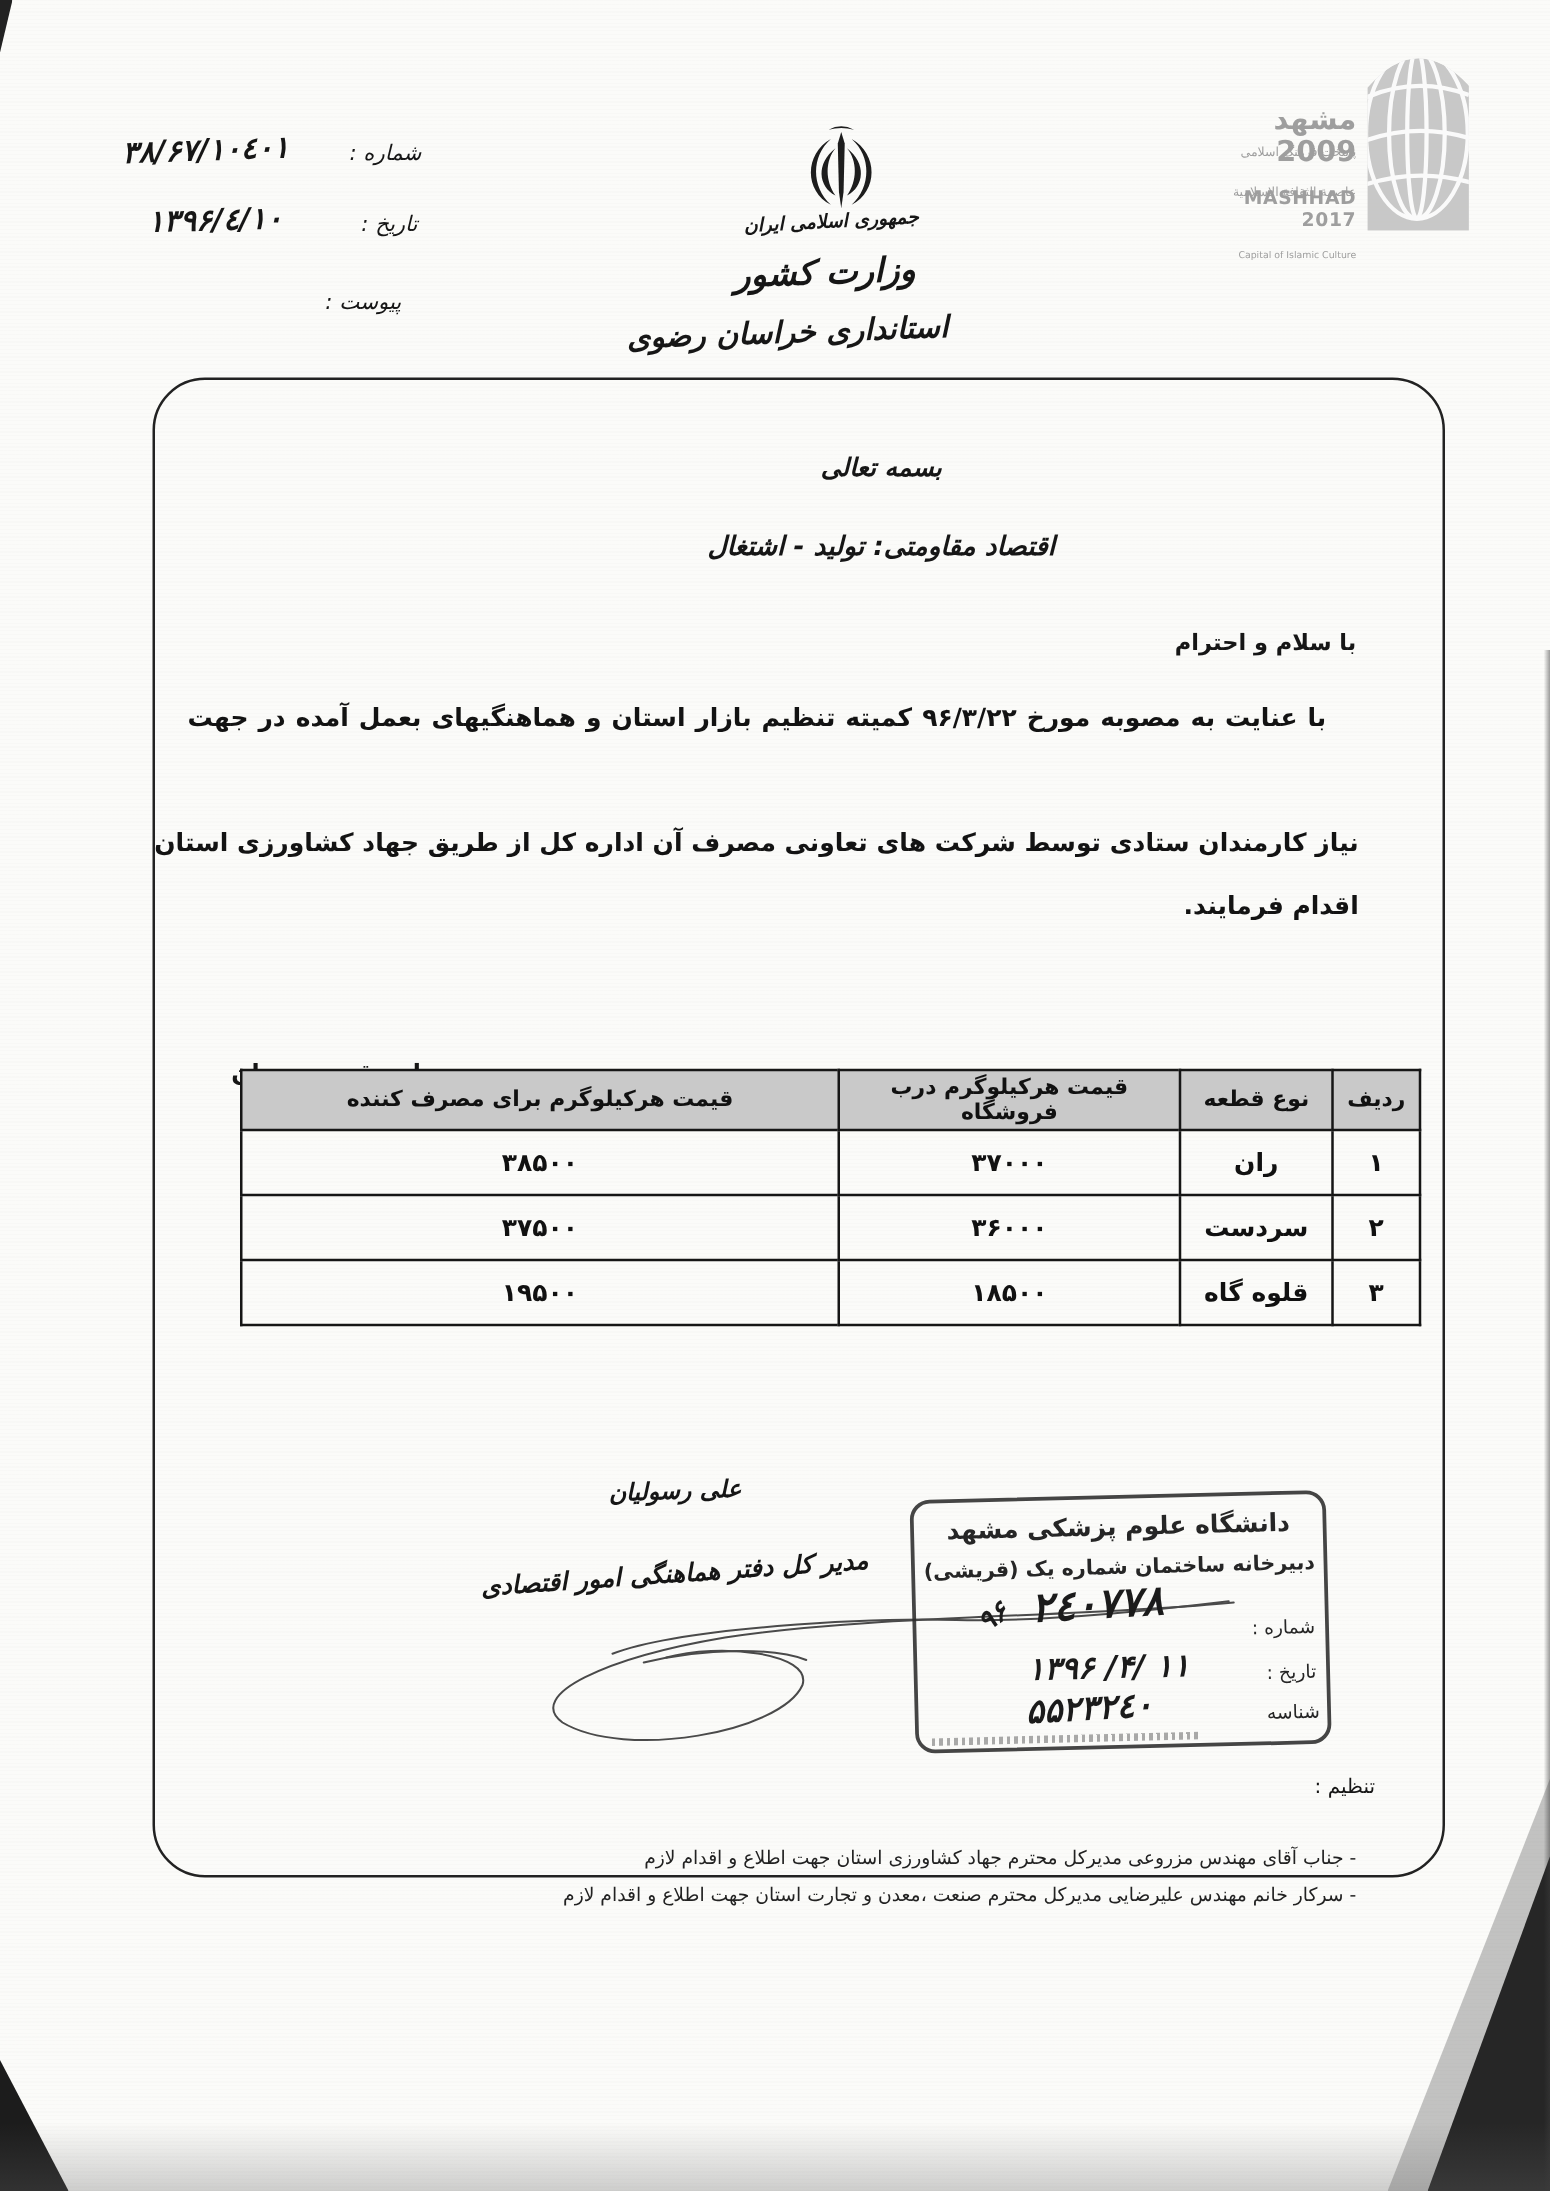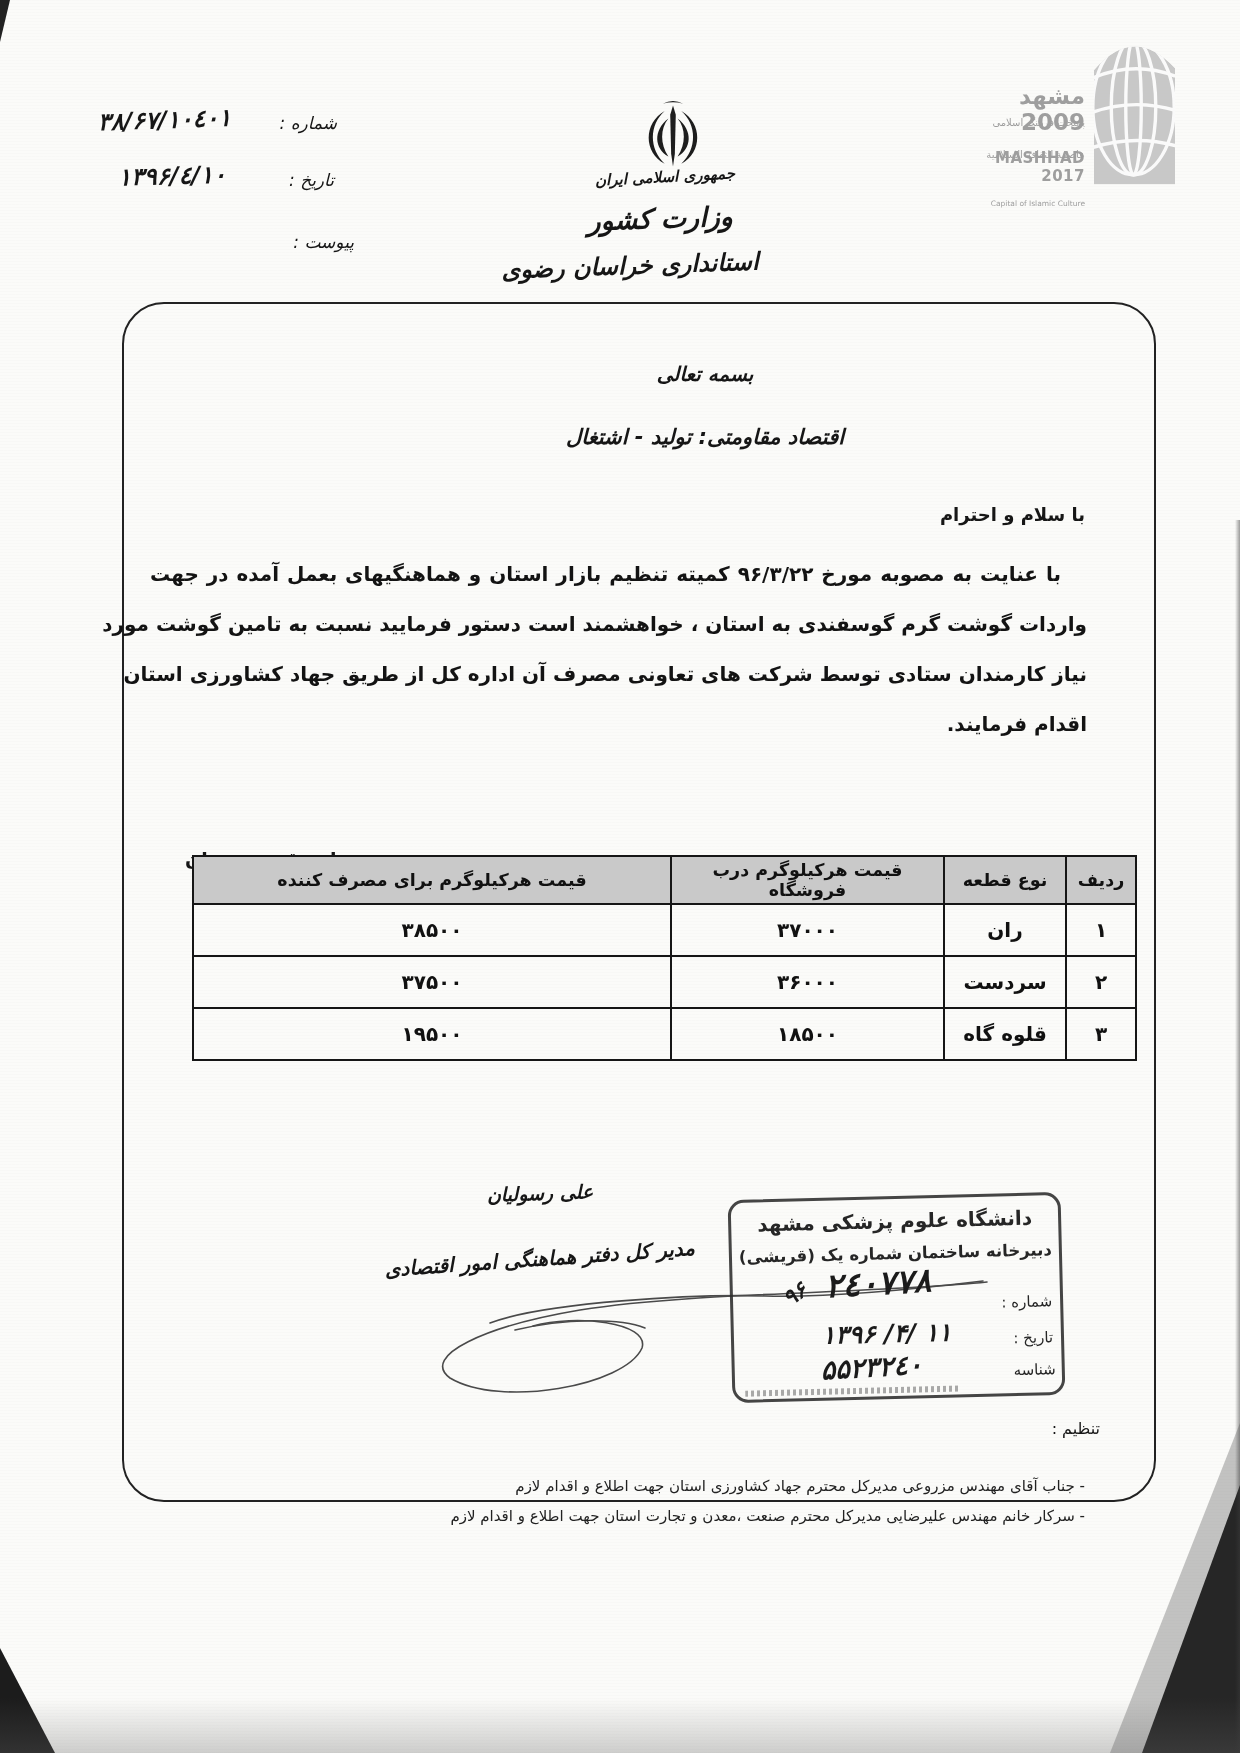--- a/index.html
+++ b/index.html
@@ -66,21 +66,21 @@
 <body>
 
 <div id="page">
 
   <div class="el rtl cal" style="left:262px;top:113px;width:75px;font-size:17px;">شماره :</div>
   <div class="el ltr ctr cal bold" style="left:72px;top:106px;width:185px;font-size:24px;transform:rotate(-2deg);">۳۸/۶۷/۱٠٤٠۱</div>
 
   <div class="el rtl cal" style="left:264px;top:170px;width:70px;font-size:17px;">تاریخ :</div>
   <div class="el ltr ctr cal bold" style="left:92px;top:162px;width:160px;font-size:24px;transform:rotate(-1.5deg);">۱۳۹۶/٤/۱٠</div>
 
-  <div class="el rtl cal" style="left:272px;top:232px;width:82px;font-size:17px;">پیوست :</div>
+  <div class="el rtl cal" style="left:239px;top:232px;width:82px;font-size:17px;">پیوست :</div>
 
   <div class="el" style="left:640px;top:100px;width:66px;height:74px;">
     <svg width="66" height="74" viewBox="0 0 70 80" xmlns="http://www.w3.org/2000/svg">
       <g fill="#1d1d1d">
         <path d="M24 4 Q35 -2 46 4 Q35 1 24 4 Z"></path>
         <path d="M35 6 L38 16 L37 58 L35 72 L33 58 L32 16 Z"></path>
         <path d="M30 20 C21 31, 21 48, 30 61 C15 53, 13 33, 30 20 Z"></path>
         <path d="M40 20 C49 31, 49 48, 40 61 C55 53, 57 33, 40 20 Z"></path>
         <path d="M26 12 C9 27, 9 53, 26 69 C3 57, 3 25, 26 12 Z"></path>
         <path d="M44 12 C61 27, 61 53, 44 69 C67 57, 67 25, 44 12 Z"></path>
@@ -120,21 +120,20 @@
   </div>
 
   <div class="el frame"></div>
 
   <div class="el ctr rtl cal bold" style="left:555px;top:362px;width:300px;font-size:20px;">بسمه تعالی</div>
   <div class="el ctr rtl cal bold" style="left:480px;top:425px;width:450px;font-size:21px;">اقتصاد مقاومتی: تولید - اشتغال</div>
 
   <div class="el rgt rtl bold" style="left:885px;top:504px;width:200px;font-size:18px;">با سلام و احترام</div>
 
   <div class="el bodyline" style="top:551px;text-indent:26px;">با عنایت به مصوبه مورخ ۹۶/۳/۲۲ کمیته تنظیم بازار استان و هماهنگیهای بعمل آمده در جهت</div>
-  <div class="el bodyline" style="top:601px;">واردات  گوشت گرم  گوسفندی به استان ، خواهشمند است دستور فرمایید نسبت به تامین گوشت مورد</div>
   <div class="el bodyline" style="top:651px;">نیاز  کارمندان ستادی  توسط  شرکت های تعاونی مصرف آن  اداره کل از طریق جهاد کشاورزی استان</div>
   <div class="el bodyline last" style="top:701px;">اقدام فرمایند.</div>
 
   <div class="el rtl bold" style="left:185px;top:812px;width:190px;font-size:19px;text-align:left;margin-top:36px;">واحد قیمت تومان</div>
 
   <table class="meat">
     <colgroup>
       <col style="width:70px">
         <col style="width:122px">
         <col style="width:273px">

